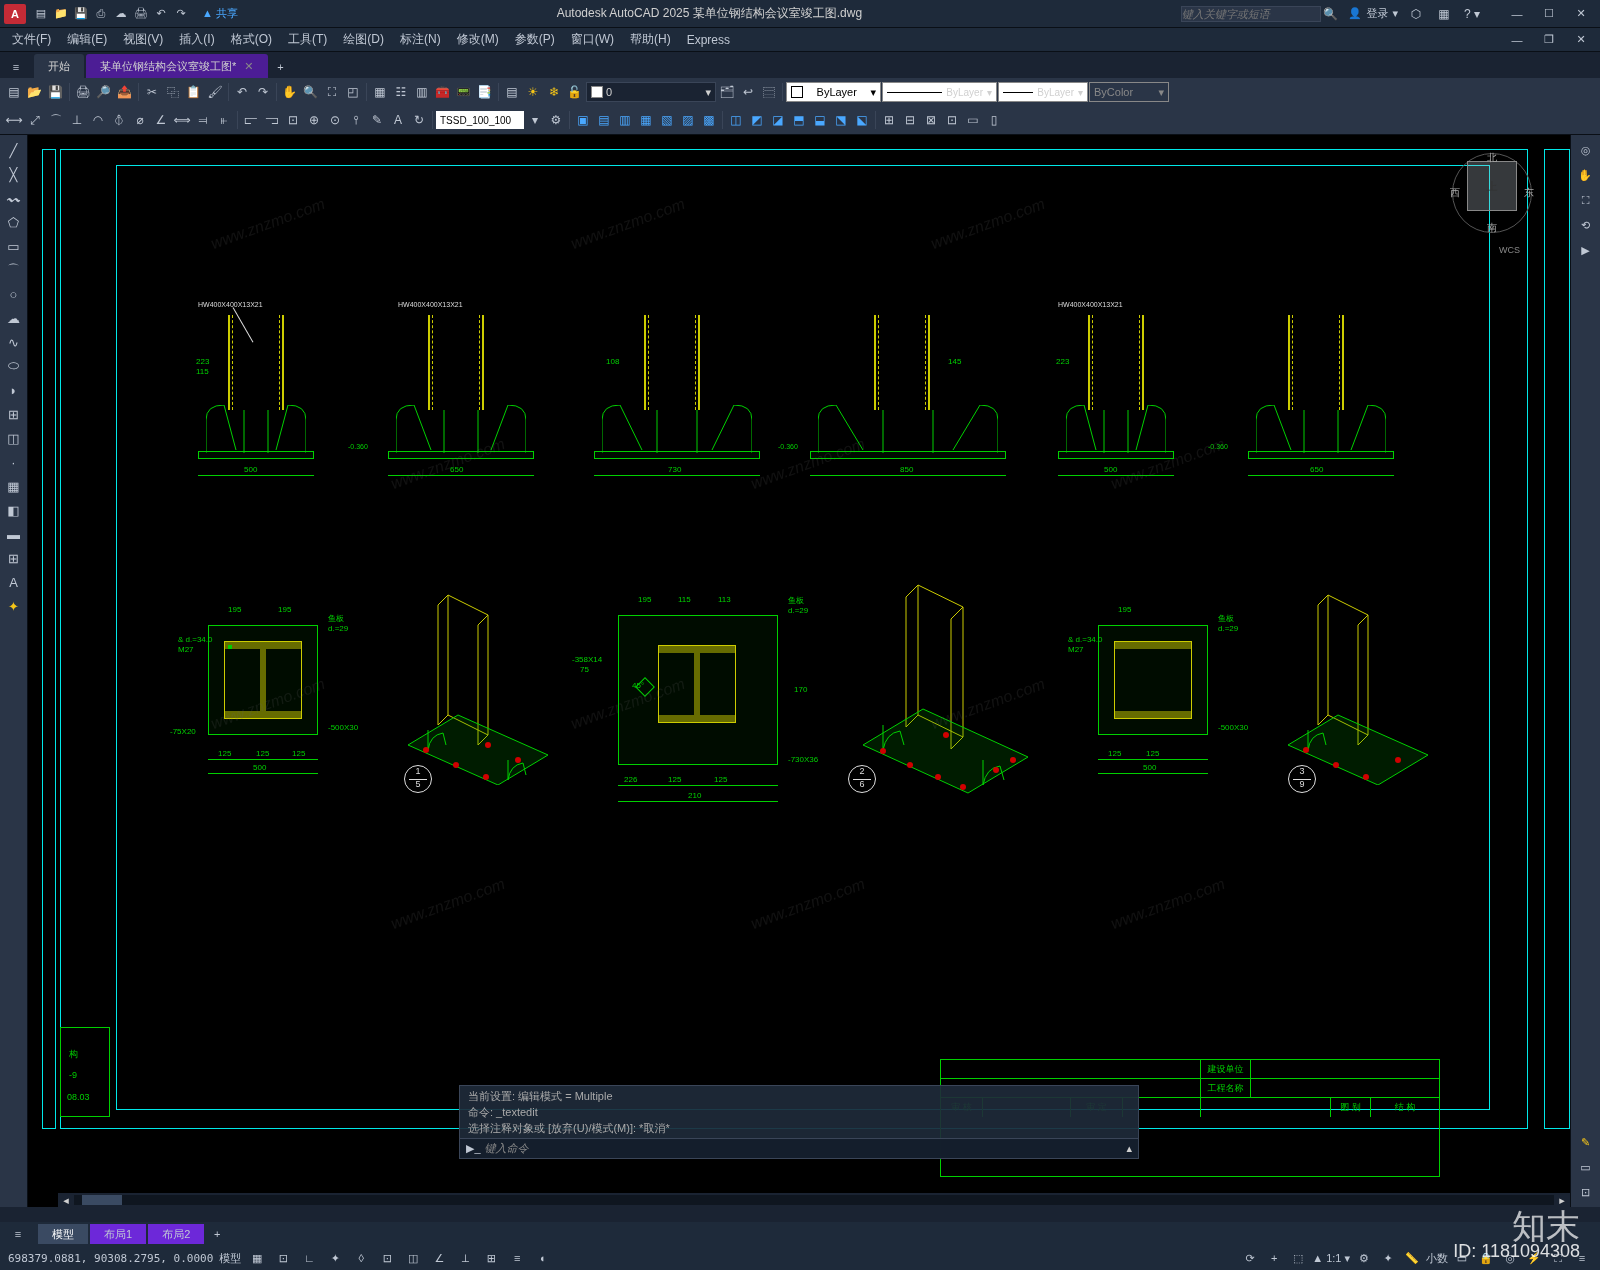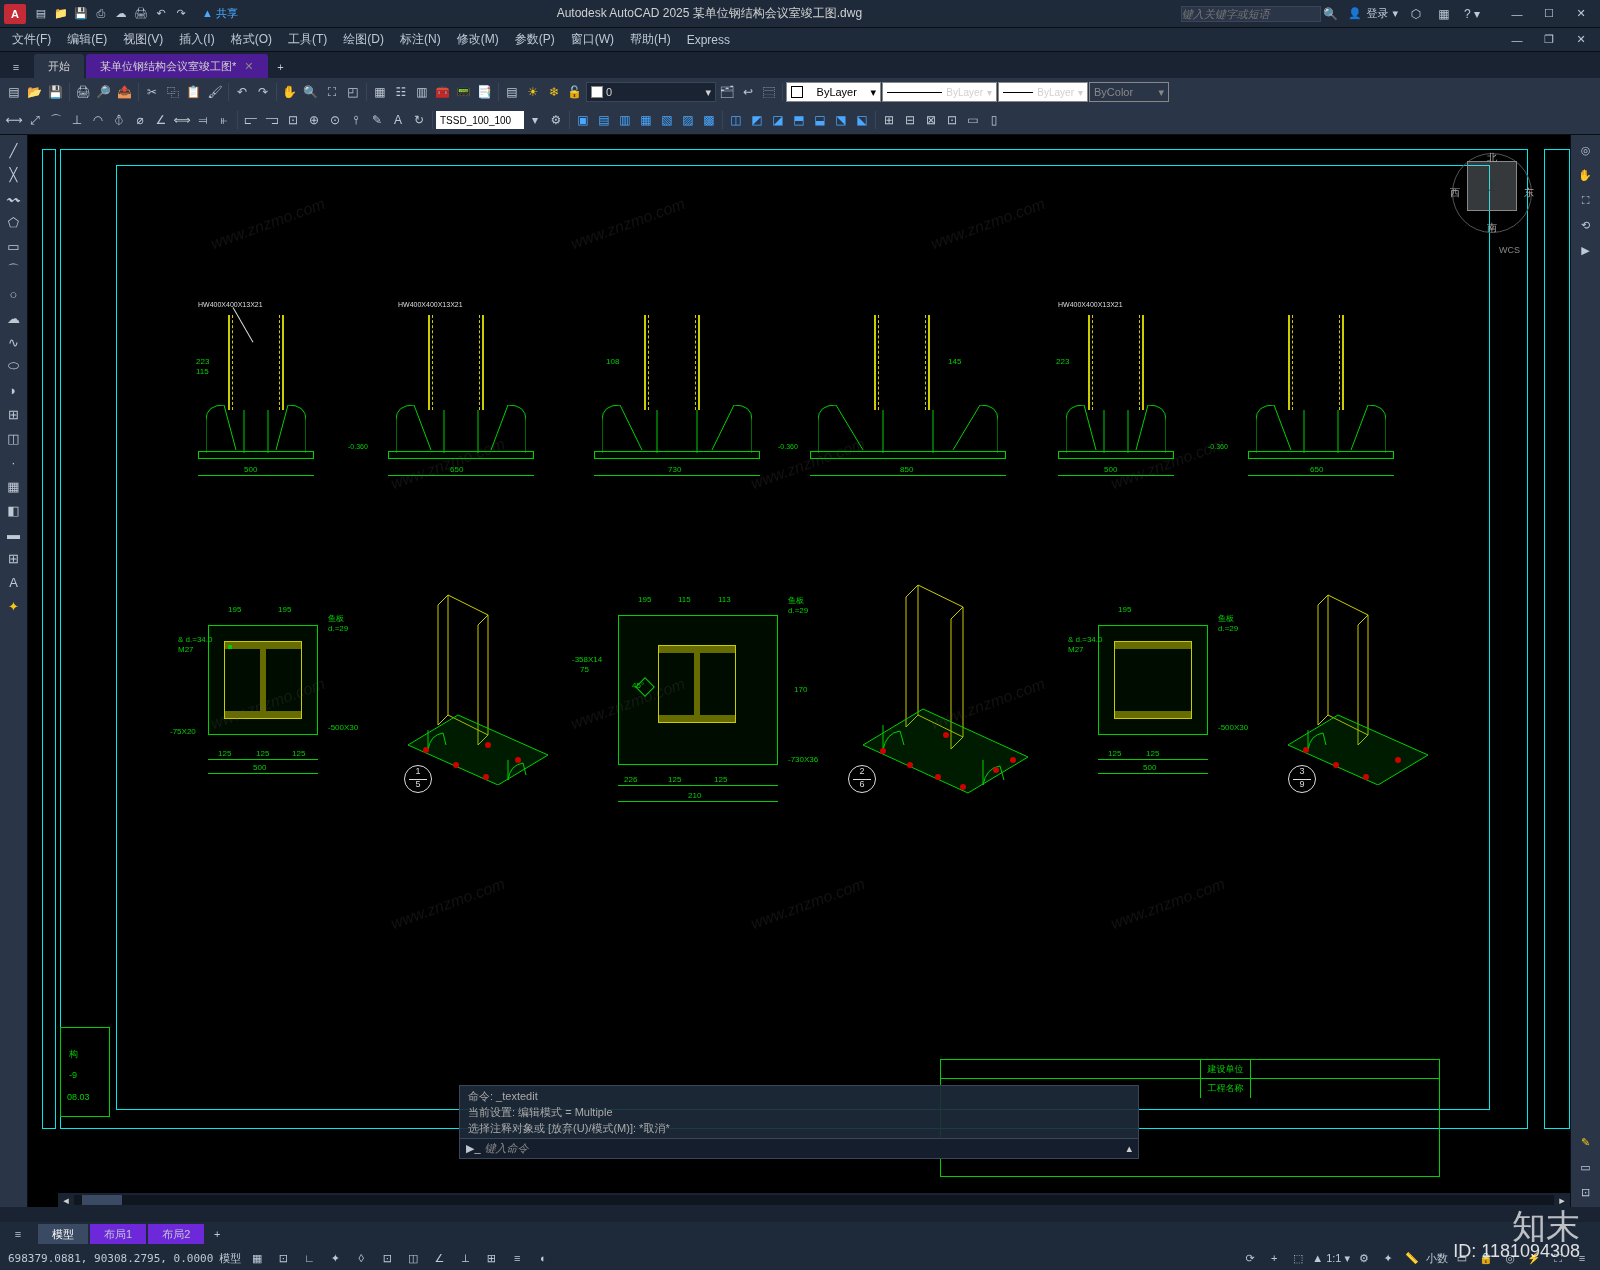--- a/index.html
+++ b/index.html
@@ -503,20 +503,29 @@
         <div class="tb-row">
             <div class="tb-cell" style="width:260px"></div>
             <div class="tb-cell" style="width:50px">建设单位</div>
             <div class="tb-cell" style="flex:1"></div>
           </div>
         <div class="tb-row">
             <div class="tb-cell" style="width:260px"></div>
             <div class="tb-cell" style="width:50px">工程名称</div>
             <div class="tb-cell" style="flex:1"></div>
           </div>
+        <div class="tb-row">
+          <div class="tb-cell" style="width:42px">审  核</div>
+            <div class="tb-cell" style="width:88px"></div>
+          <div class="tb-cell" style="width:52px">审  定</div>
+            <div class="tb-cell" style="width:78px"></div>
+          <div class="tb-cell" style="width:130px;border-right:1px solid #00d000" rowspan="3"></div>
+          <div class="tb-cell" style="width:40px">图  别</div>
+            <div class="tb-cell" style="flex:1">结  构</div>
+        </div>
       </div>
 
       <div class="watermark" style="top:80px;left:180px">www.znzmo.com</div>
       <div class="watermark" style="top:80px;left:540px">www.znzmo.com</div>
       <div class="watermark" style="top:80px;left:900px">www.znzmo.com</div>
       <div class="watermark" style="top:320px;left:360px">www.znzmo.com</div>
       <div class="watermark" style="top:320px;left:720px">www.znzmo.com</div>
       <div class="watermark" style="top:320px;left:1080px">www.znzmo.com</div>
       <div class="watermark" style="top:560px;left:180px">www.znzmo.com</div>
       <div class="watermark" style="top:560px;left:540px">www.znzmo.com</div>
@@ -539,22 +548,22 @@
       <div class="vc-cube">上</div>
       <div class="vc-label vc-n">北</div>
       <div class="vc-label vc-s">南</div>
       <div class="vc-label vc-e">东</div>
       <div class="vc-label vc-w">西</div>
     </div>
     <div class="wcs">WCS</div>
 
     <div class="cmdline">
       <div class="cmd-hist">
+        <div>当前设置: 编辑模式 = Multiple</div>
         <div>命令: _textedit</div>
-        <div>当前设置: 编辑模式 = Multiple</div>
         <div>选择注释对象或 [放弃(U)/模式(M)]: *取消*</div>
       </div>
       <div class="cmd-input">
         <span class="cmd-prompt">▶_</span>
         <span class="cmd-text">键入命令</span>
         <span>▴</span>
       </div>
     </div>
   </div>
 

